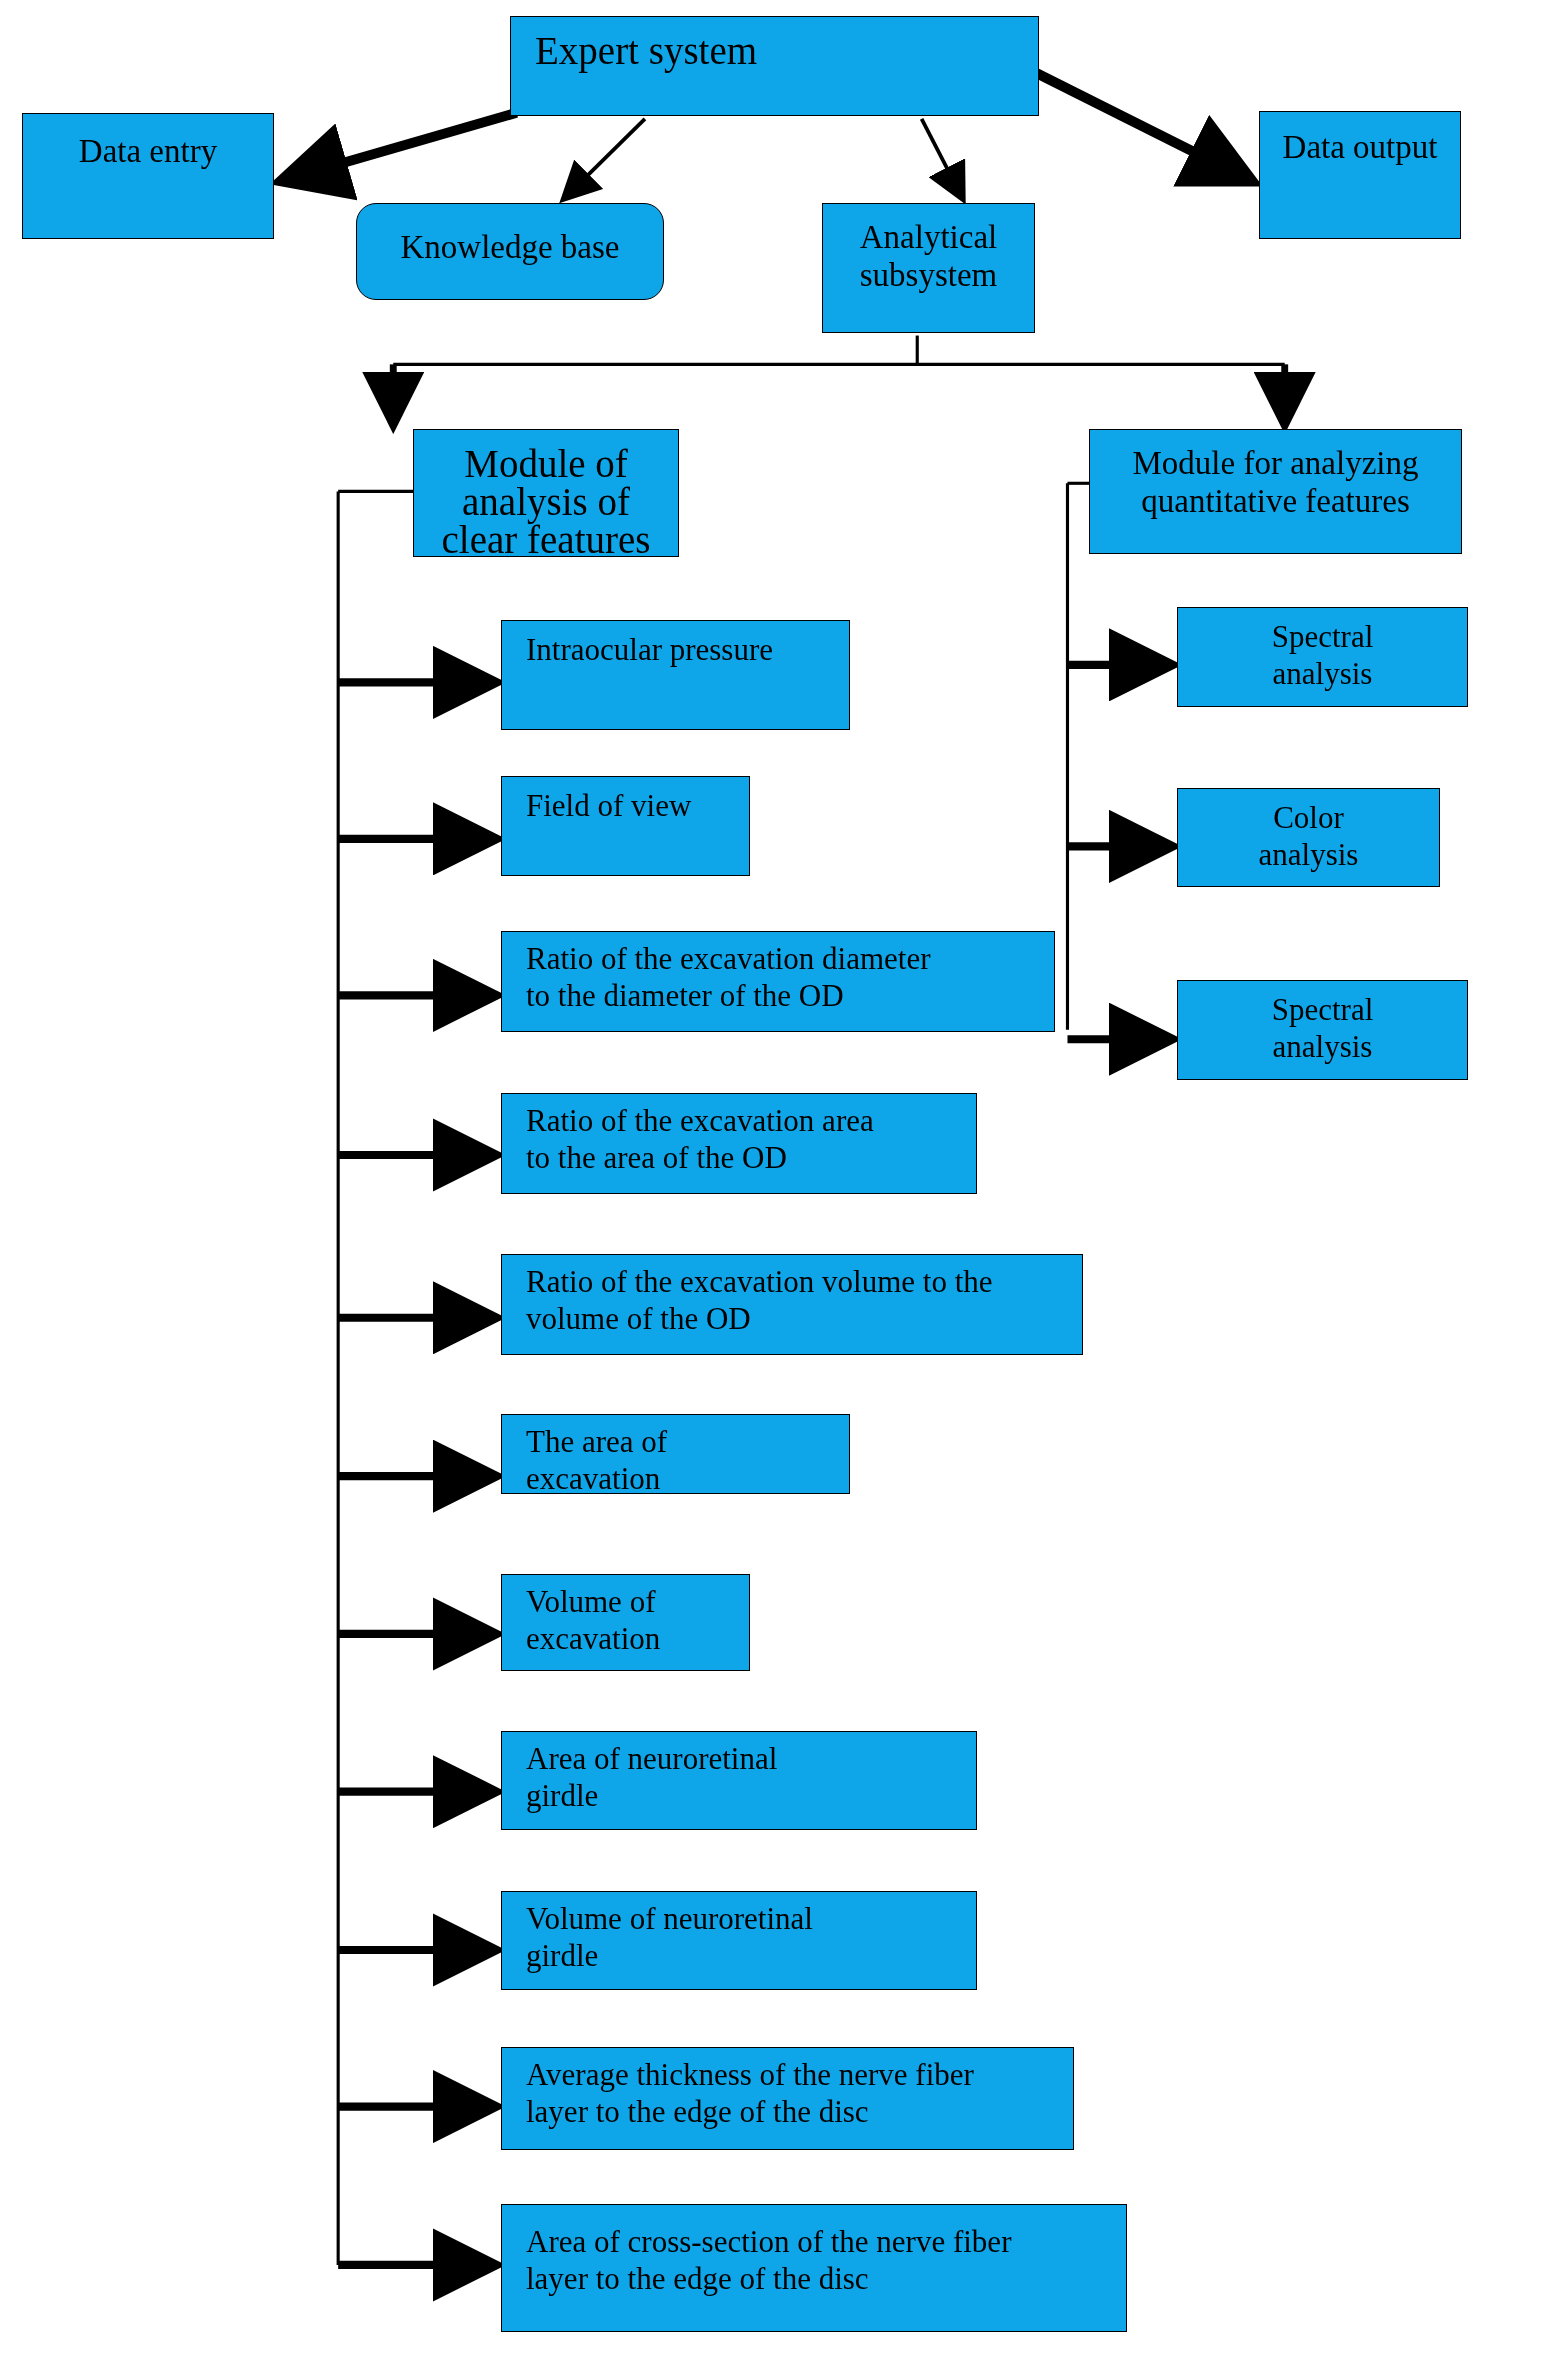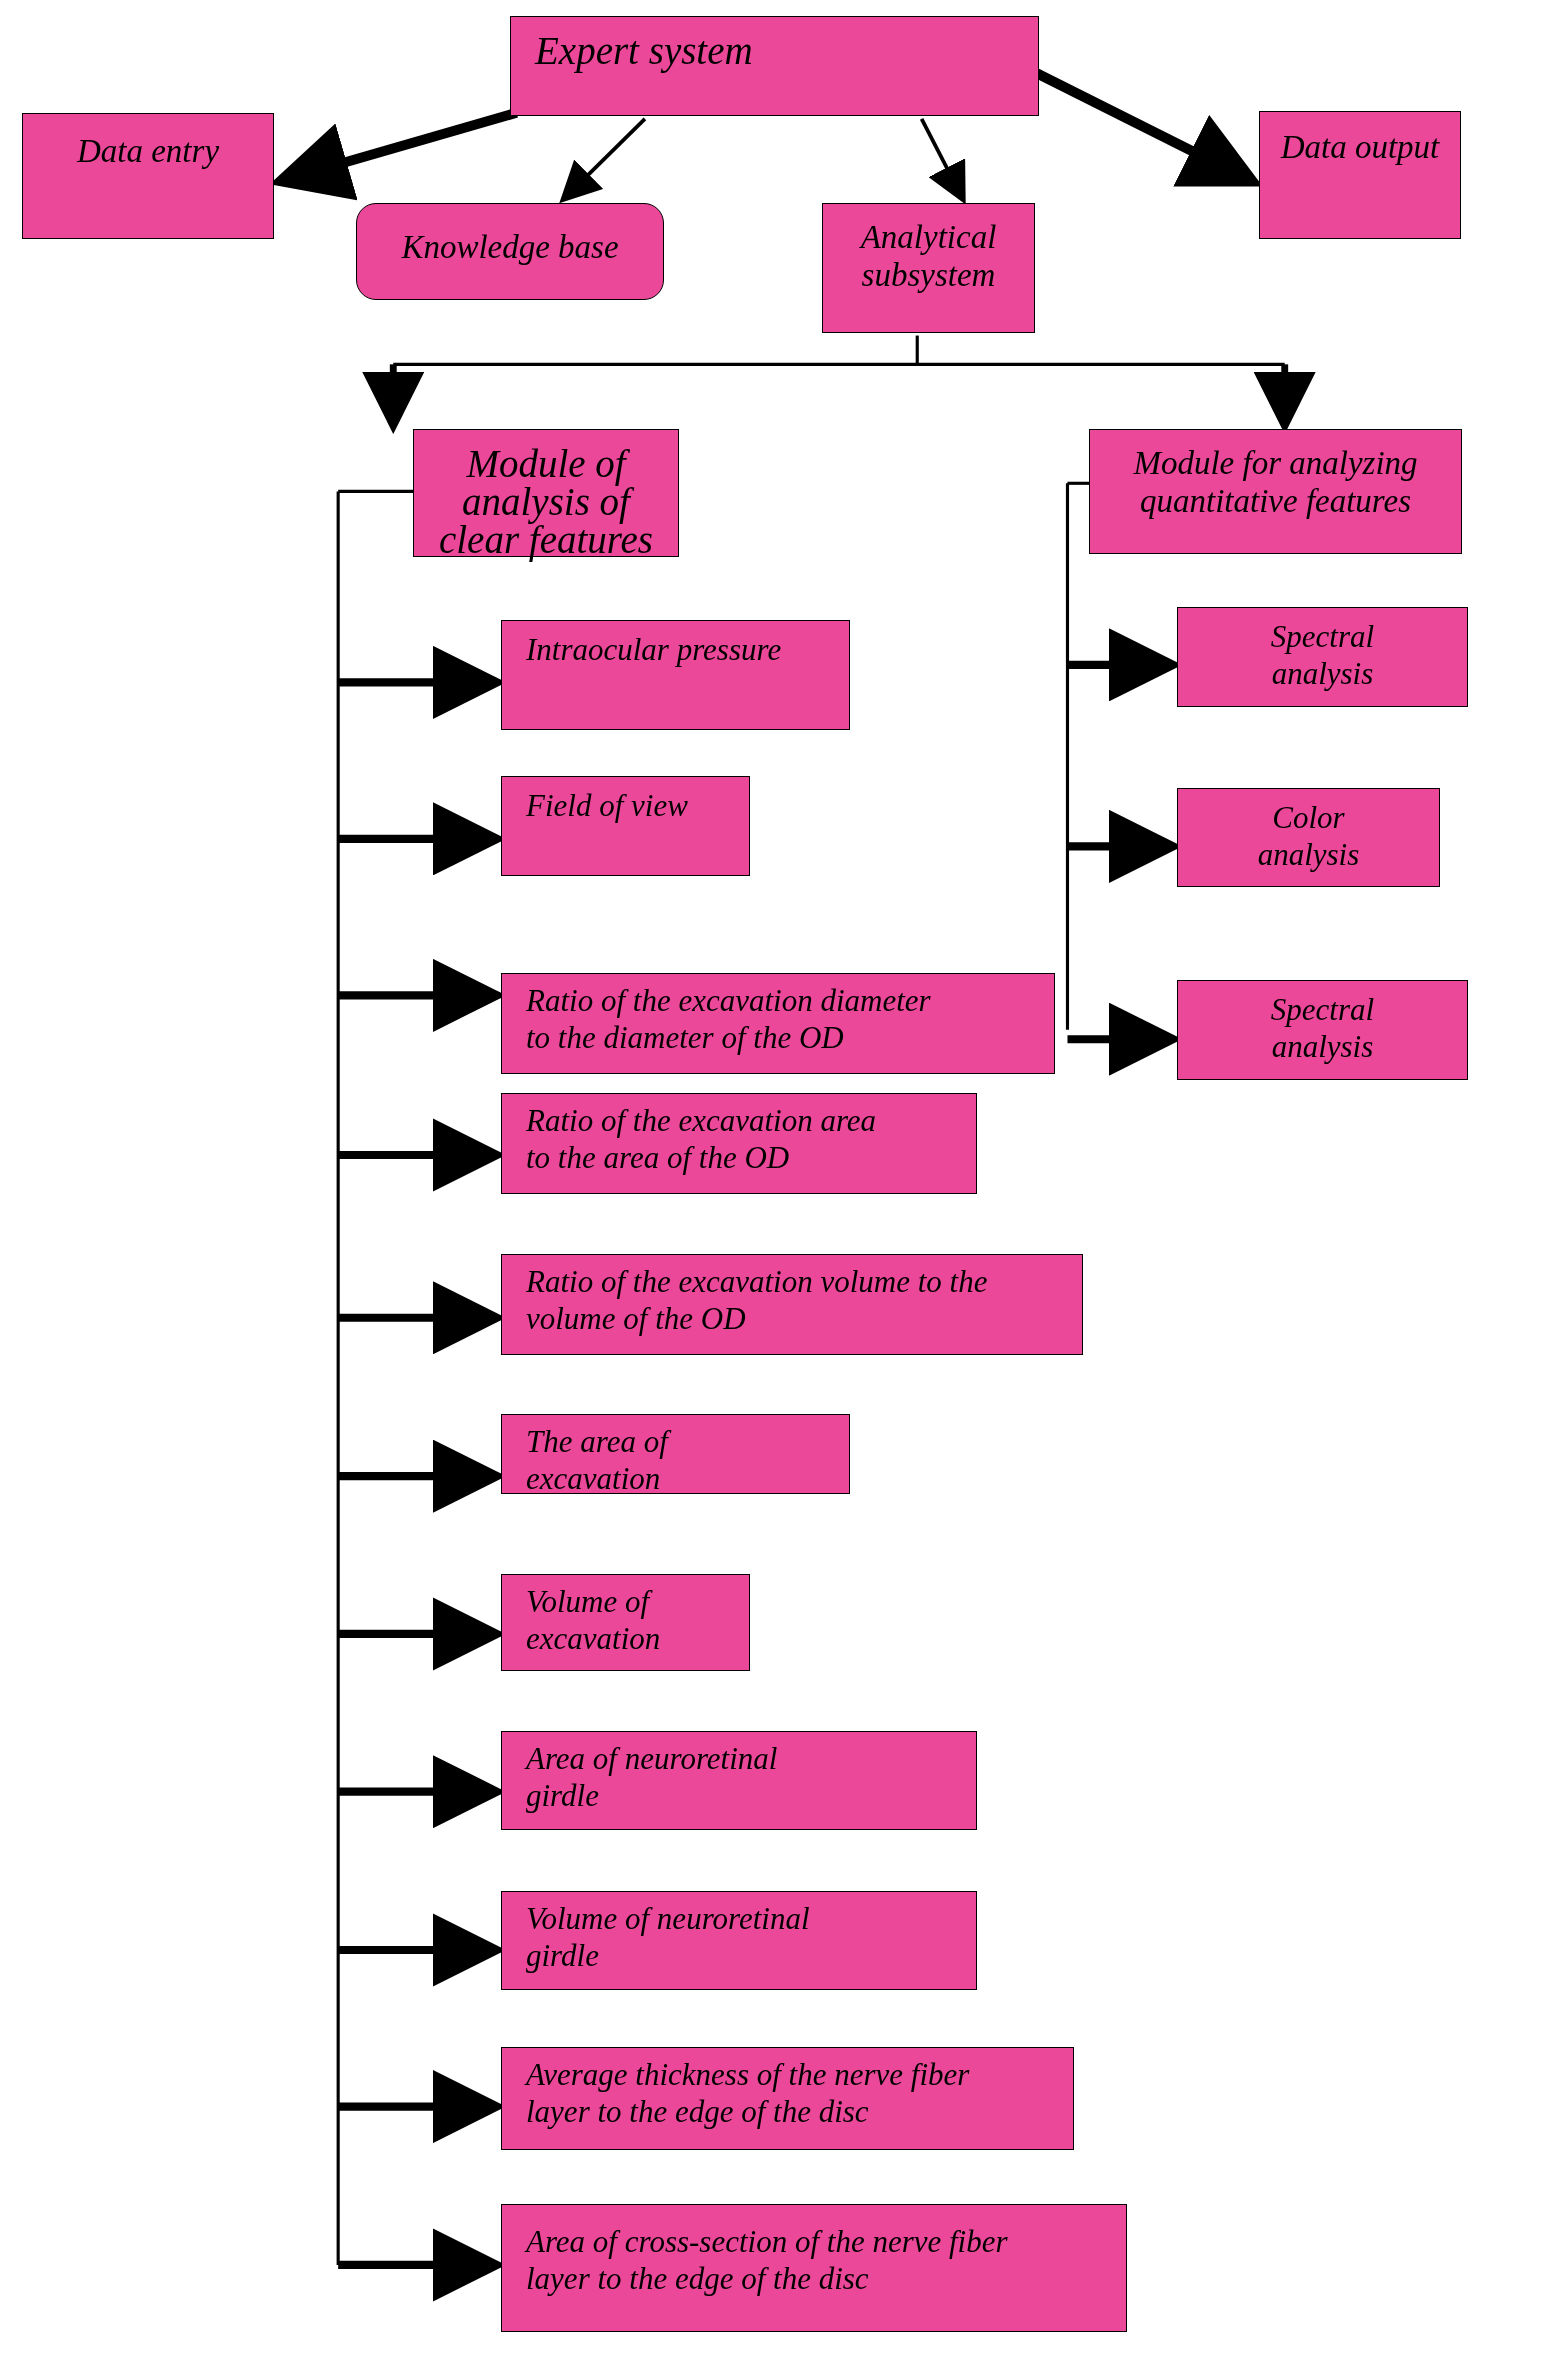--- a/index.html
+++ b/index.html
@@ -1,19 +1,19 @@
 <!DOCTYPE html>
 <html style="font-size:10px"><head>
 <meta charset="utf-8">
 <style>
   html,body{margin:0;padding:0;background:#ffffff;}
   body{font-family:"Liberation Serif", serif;}
   #stage{position:relative;width:1544px;height:2377px;background:#fff;overflow:hidden;}
   #wire{position:absolute;left:0;top:0;width:1544px;height:2377px;}
-  .node{position:absolute;box-sizing:border-box;border:1.9px solid #000;background:#ec4899;font-style:italic;}
+  .node{position:absolute;box-sizing:border-box;border:1.9px solid #000;background:#0ea5e9;}
   .node .lbl{
     position:absolute;left:0;right:0;
     color:#000;
     font-family:"Liberation Serif", serif;
     white-space:pre-line;
   }
   
   .c .lbl{text-align:center;}
   
   .l .lbl{text-align:left;}
@@ -93,21 +93,21 @@
       <div class="node c" style="left: 1089px; top: 429px; width: 373px; height: 125px;">
         <div class="lbl" style="top: 13.8px; font-size: 33px; line-height: 38px; color: rgb(0, 0, 0);">Module for analyzing
 quantitative features</div>
       </div>
       <div class="node l" style="left: 501px; top: 620px; width: 349px; height: 110px;">
         <div class="lbl" style="top: 10px; font-size: 31px; line-height: 37px; color: rgb(0, 0, 0); padding-left: 24px; padding-right: 6.3px;">Intraocular pressure</div>
       </div>
       <div class="node l" style="left: 501px; top: 776px; width: 249px; height: 100px;">
         <div class="lbl" style="top: 10px; font-size: 31px; line-height: 37px; color: rgb(0, 0, 0); padding-left: 24px; padding-right: 6.3px;">Field of view</div>
       </div>
-      <div class="node l" style="left: 501px; top: 973px; width: 554px; height: 101px;">
+      <div class="node l" style="left: 501px; top: 931px; width: 554px; height: 101px;">
         <div class="lbl" style="top: 7.5px; font-size: 31px; line-height: 37px; color: rgb(0, 0, 0); padding-left: 24px; padding-right: 6.3px;">Ratio of the excavation diameter
 to the diameter of the OD</div>
       </div>
       <div class="node l" style="left: 501px; top: 1093px; width: 476px; height: 101px;">
         <div class="lbl" style="top: 7.5px; font-size: 31px; line-height: 37px; color: rgb(0, 0, 0); padding-left: 24px; padding-right: 6.3px;">Ratio of the excavation area
 to the area of the OD</div>
       </div>
       <div class="node l" style="left: 501px; top: 1254px; width: 582px; height: 101px;">
         <div class="lbl" style="top: 7.5px; font-size: 31px; line-height: 37px; color: rgb(0, 0, 0); padding-left: 24px; padding-right: 6.3px;">Ratio of the excavation volume to the
 volume of the OD</div>

